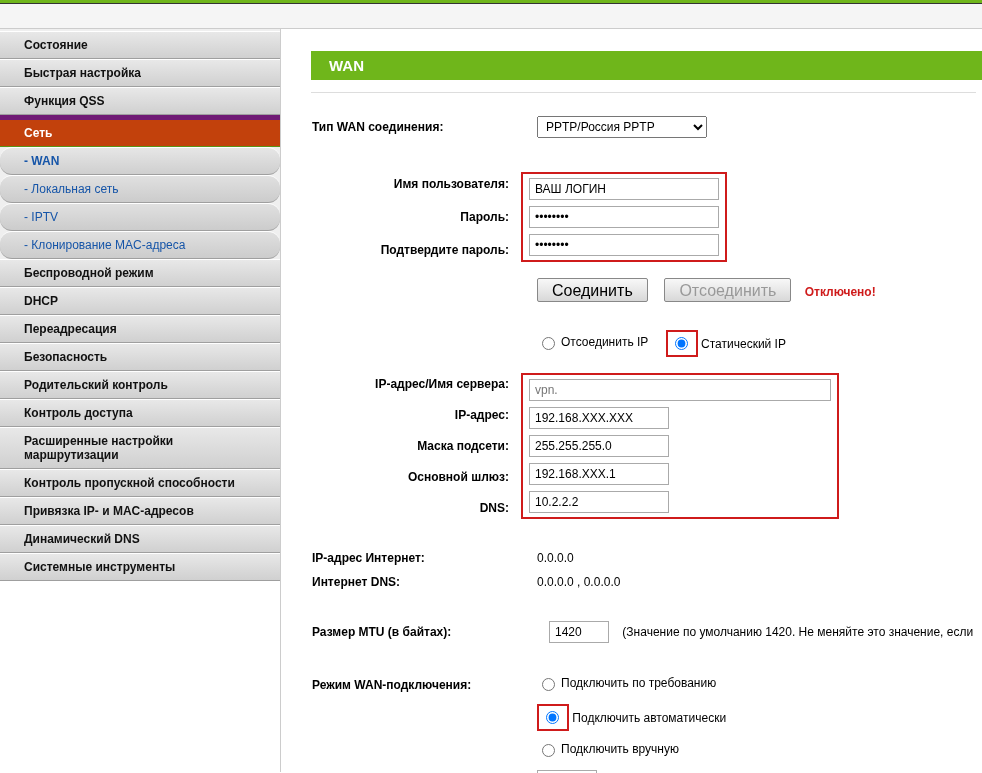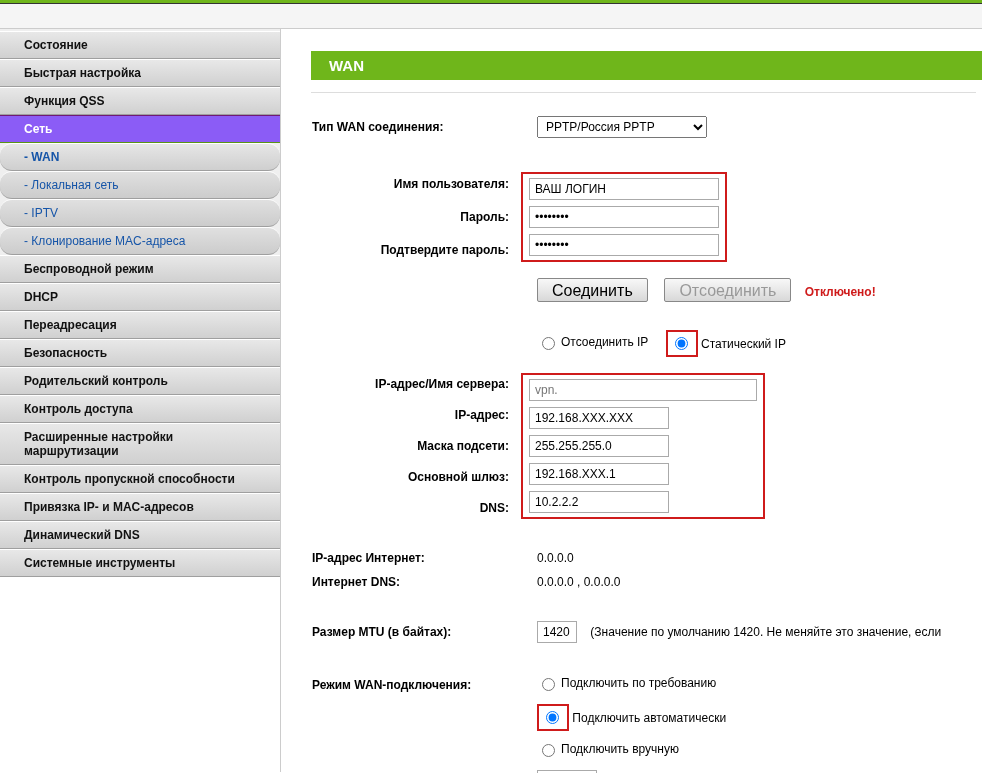--- a/index.html
+++ b/index.html
@@ -36,24 +36,24 @@
     padding: 6px 10px 6px 24px;
     color: #111;
     border-top: 1px solid #fff;
     border-bottom: 1px solid #9f9f9f;
     background: linear-gradient(#e8e8e8,#d0d0d0);
     cursor: pointer;
     font-weight: bold;
     font-size: 12px;
   }
   .nav-item.active-group {
-    background: #8b5cf6;
+    background: #c2410c;
     color: #fff;
     border-bottom: 1px solid #5a9416;
-    border-top: 1px solid #701a75;
+    border-top: 5px solid #701a75;
   }
   .nav-item.sub {
     font-weight: normal;
     background: linear-gradient(#e0e0e0,#cccccc);
     color: #1655a8;
     border-radius: 12px;
   }
   .nav-item.sub.current {
     color: #1655a8;
     font-weight: bold;
@@ -168,23 +168,23 @@
     padding-right: 6px;
     font-weight: bold;
     vertical-align: middle;
     margin-top: 32px;
   }
   .nested-table td.field2 {
     padding-left: 6px;
     vertical-align: middle;
   }
   input.narrow { width:140px; }
-  input.mtu { width:40px; }
+  input.mtu { width:60px;margin-left:12px; }
   input.idle { width:60px; }
-  input.server { width:228px; color:#777;}
+  input.server { width:302px; color:#777;}
 </style>
 </head>
 <body>
 
 <div class="top-bar"></div>
 <div class="gray-band"></div>
 
 <div class="layout">
 
   <div class="sidebar">

